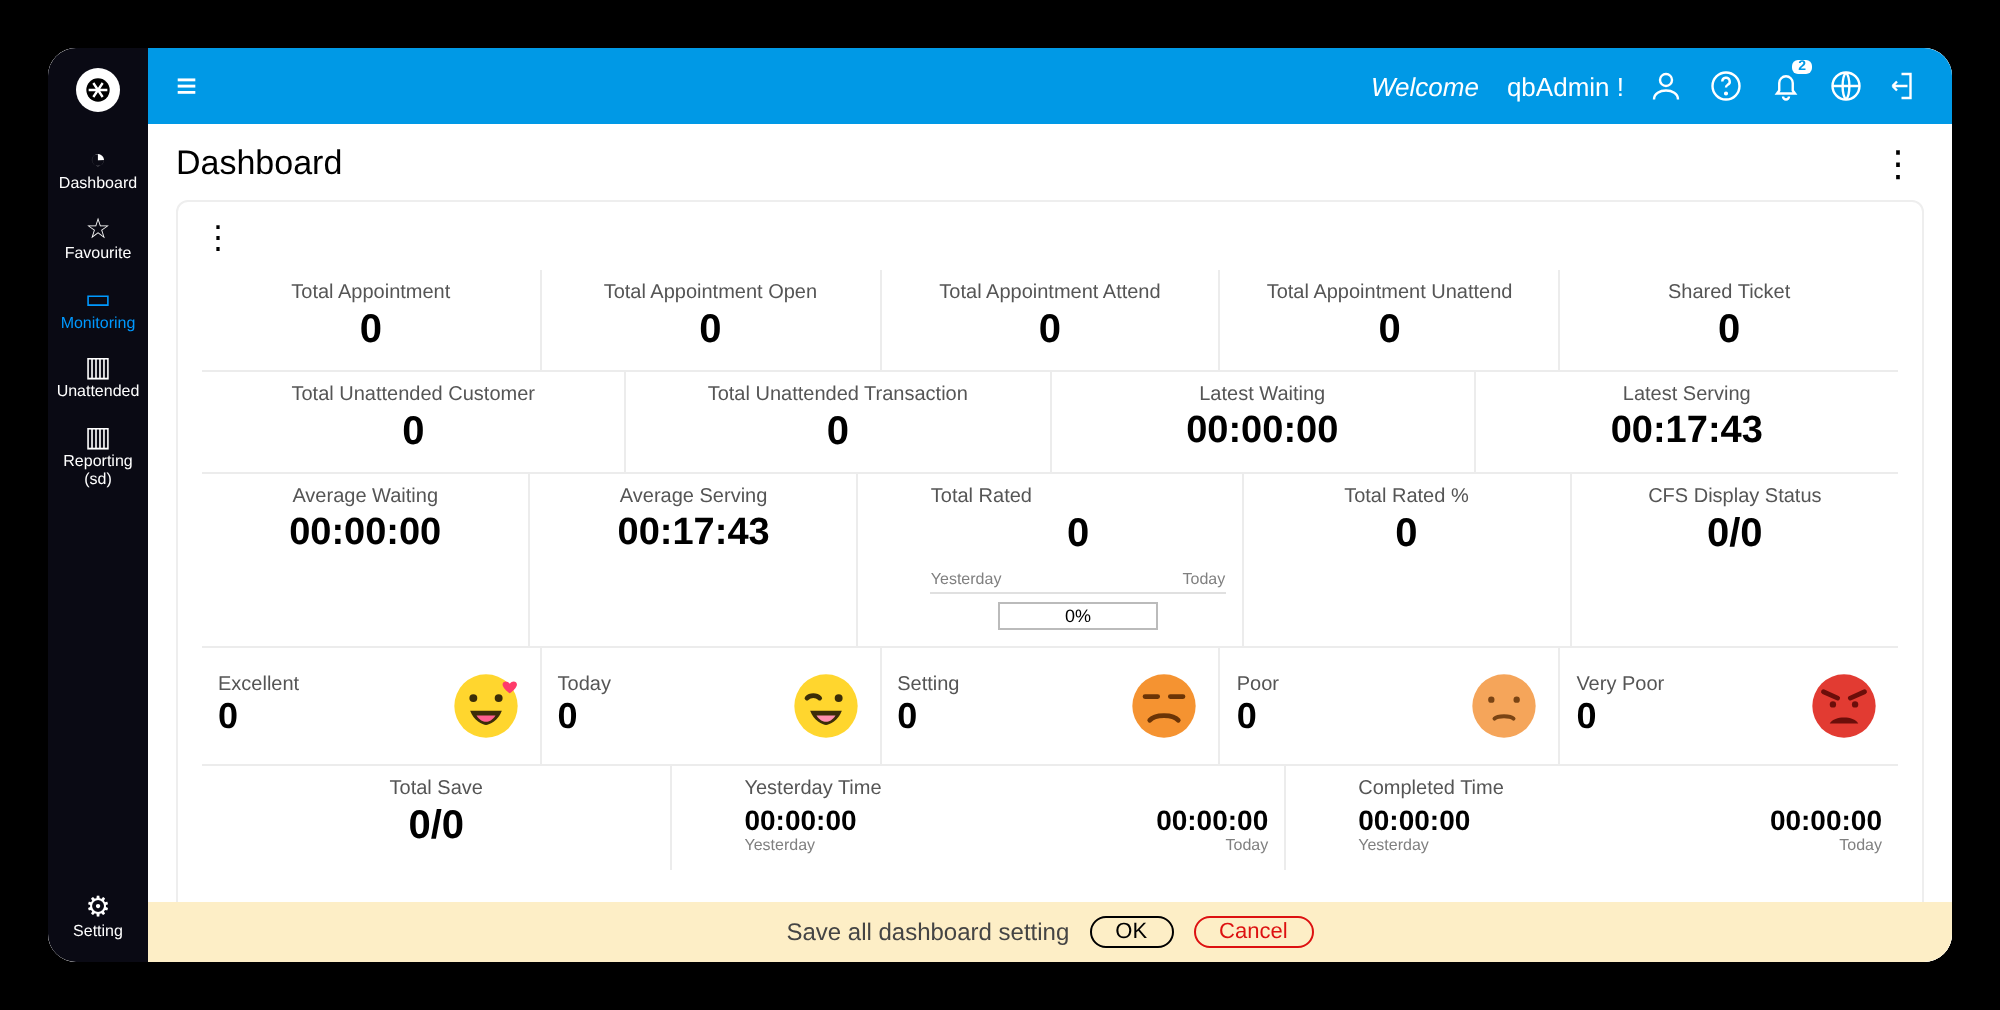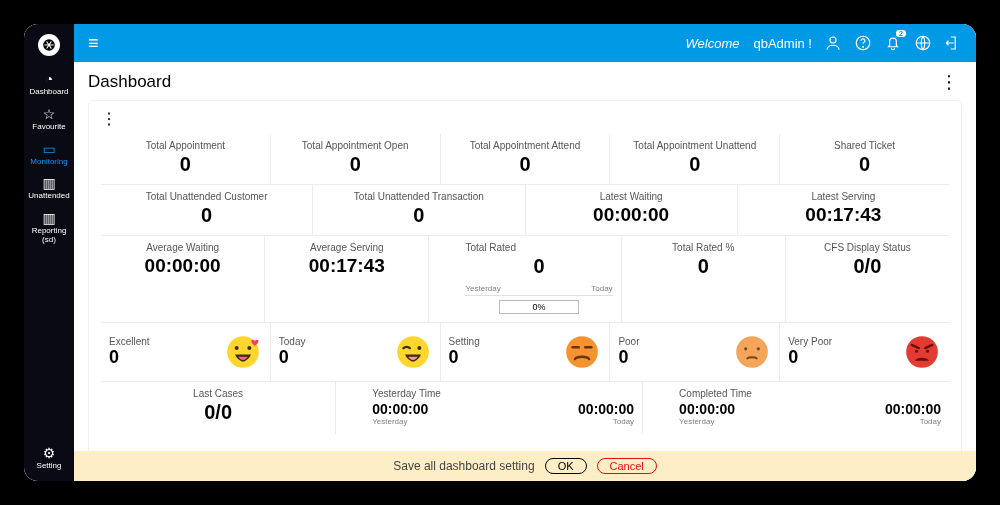--- a/index.html
+++ b/index.html
@@ -372,21 +372,21 @@
                       <path d="M11 15l9 4M37 15l-9 4" stroke="#6b0e0a" stroke-width="3" stroke-linecap="round"></path>
                       <circle cx="17" cy="23" r="2" fill="#6b0e0a"></circle>
                       <circle cx="31" cy="23" r="2" fill="#6b0e0a"></circle>
                       <path d="M15 35c3-5 15-5 18 0" fill="#6b0e0a"></path>
                     </svg></span>
               </div>
             </div>
 
             <div class="row">
               <div class="cell" style="flex:1">
-                  <div class="metric-label">Last Cases</div>
+                  <div class="metric-label">Total Save</div>
                   <div class="metric-value">0/0</div>
                 </div>
               <div class="cell left" style="flex:1.2">
                 <div class="metric-label">Yesterday Time</div>
                 <div class="split-vals">
                   <div class="split-col">
                       <span class="v">00:00:00</span>
                       <span class="t">Yesterday</span>
                     </div>
                   <div class="split-col" style="align-items:flex-end">

